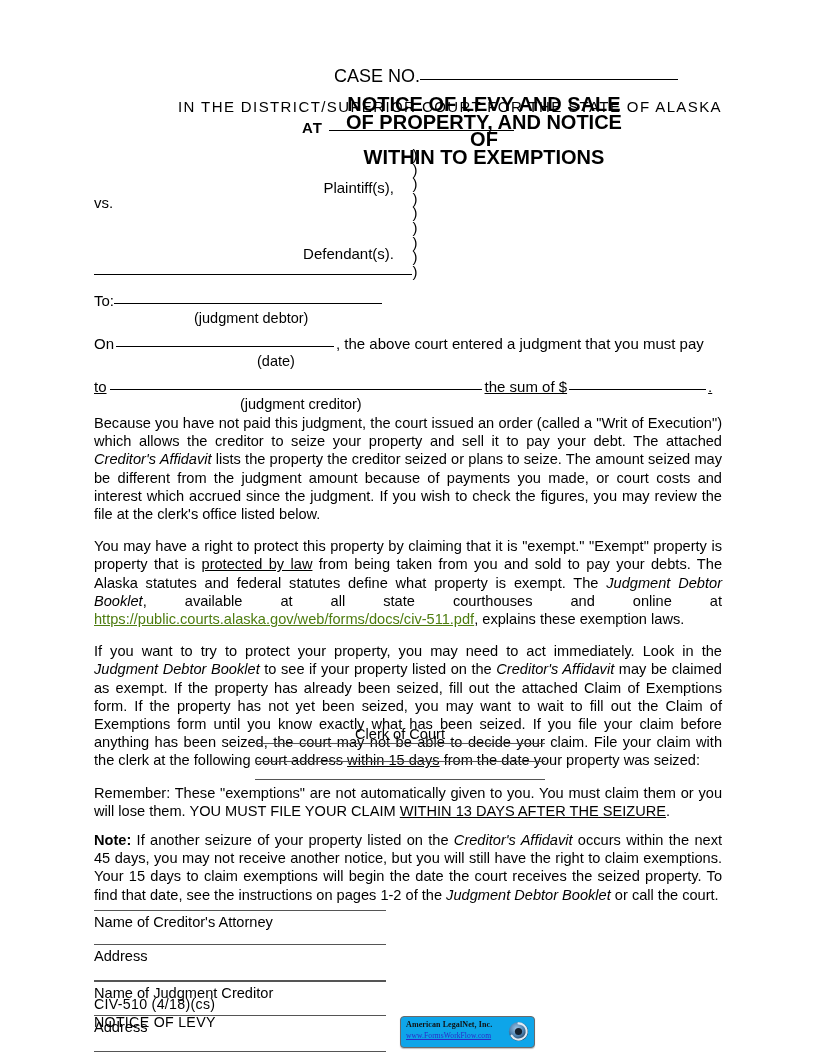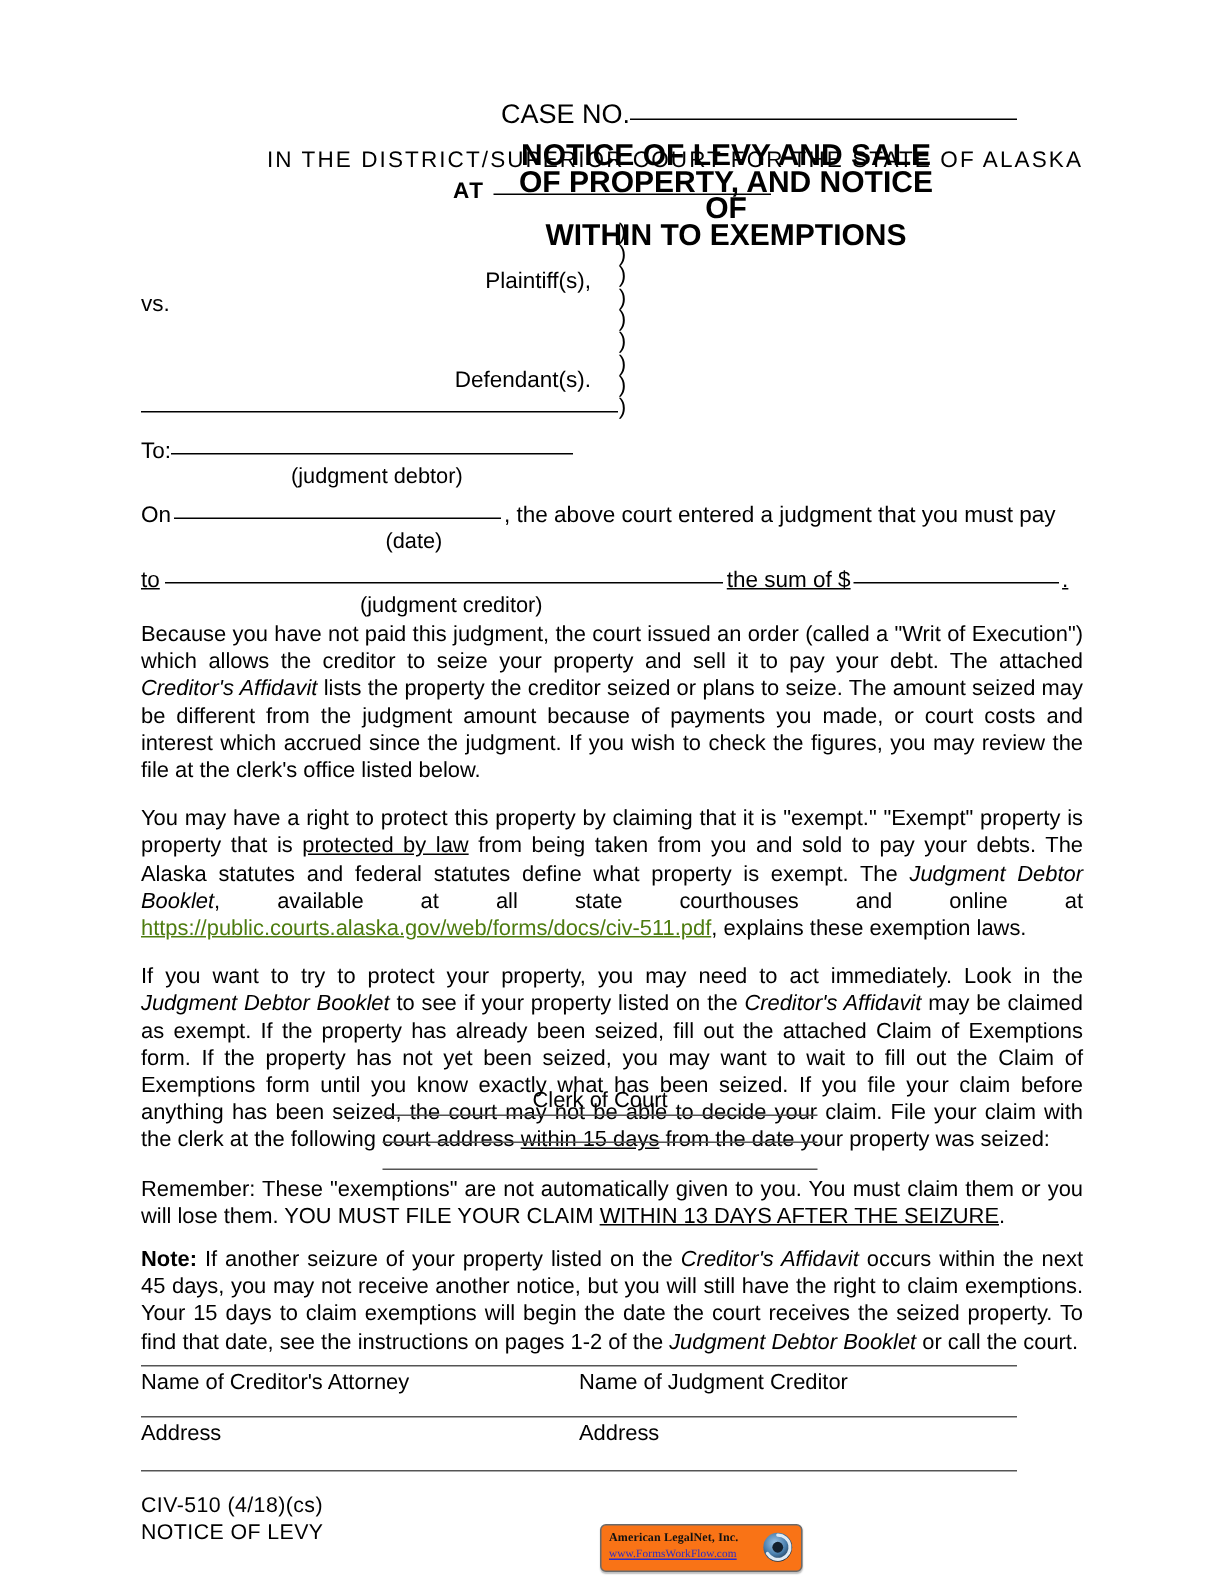--- a/index.html
+++ b/index.html
@@ -196,21 +196,22 @@
     line-height: 18.2px;
     text-align: justify;
   }
   
   .sigblock {
     position: absolute;
     left: 94px;
     top: 910px;
     width: 628px;
     display: flex;
-    justify-content: flex-start;
+    justify-content: flex-end;
+    flex-direction: column;
   }
   .sigcol { width: 292px; }
   .sig-rule {
     border-bottom: 1.3px solid #555;
     height: 0;
   }
   .sig-label {
     font-size: 14.6px;
     padding: 3px 0 14px 0;
   }
@@ -233,21 +234,21 @@
     text-align: right;
   }
   .logo {
     position: absolute;
     left: 400px;
     top: 1016px;
     width: 133px;
     height: 30px;
     border: 1px solid #6a6a6a;
     border-radius: 4px;
-    background: #f97316;
+    background: #0ea5e9;
     box-shadow: 0 1px 1px rgba(0,0,0,0.25);
     overflow: hidden;
   }
   .logo-txt {
     position: absolute;
     left: 5px;
     top: 3px;
     width: 96px;
   }
   .logo-name {

